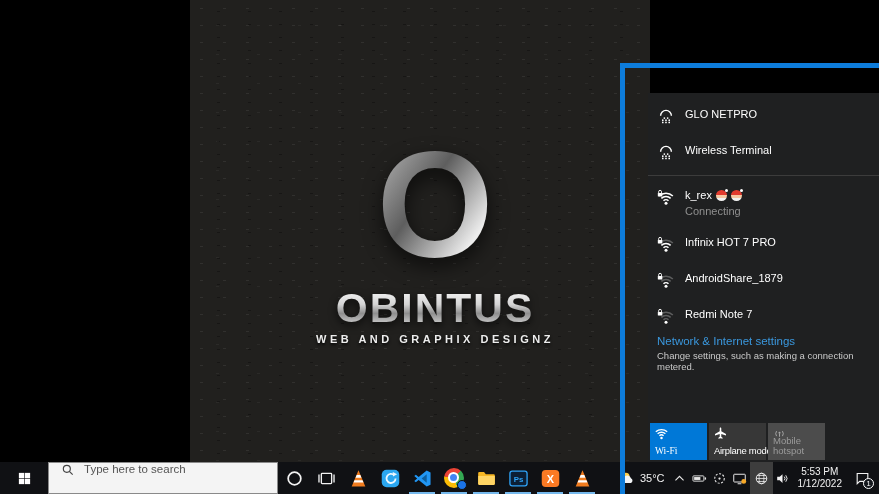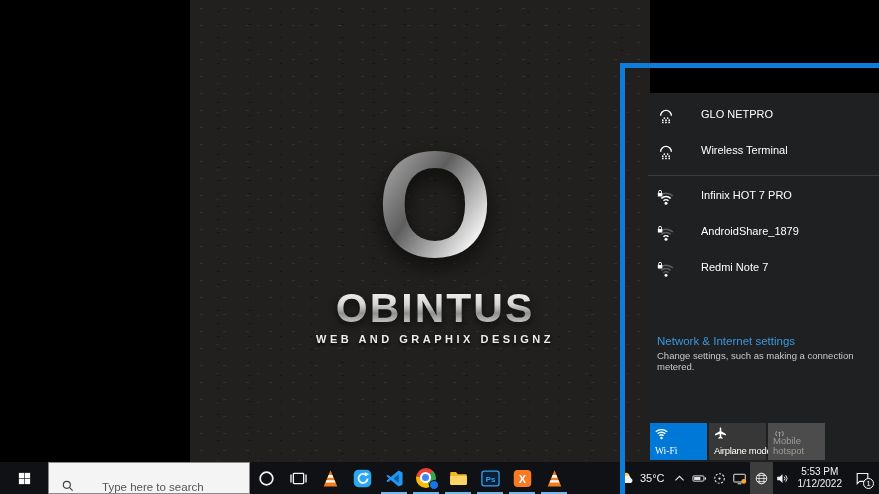--- a/index.html
+++ b/index.html
@@ -28,21 +28,21 @@
     text-shadow:0 2px 3px rgba(0,0,0,.8);}
 
   
   .snip-border{position:absolute;left:620px;top:63px;width:259px;height:431px;
     border-left:5px solid #0d7cdb;border-top:5px solid #0d7cdb;z-index:50;pointer-events:none;}
 
   
   .flyout{position:absolute;left:648px;top:93px;width:231px;height:369px;background:#1f2021;z-index:10;
     color:#fff;display:flex;flex-direction:column;}
   .net-list{padding-top:6px;}
-  .net-item{display:flex;gap:26px;padding:9px 10px 9px 9px;align-items:flex-start;}
+  .net-item{display:flex;gap:10px;padding:9px 10px 9px 9px;align-items:flex-start;}
   .net-icon{width:18px;height:18px;flex:none;}
   .net-icon svg{width:18px;height:18px;display:block;}
   .net-name{font-size:11px;color:#fff;line-height:13px;}
   .net-status{font-size:11px;color:#8f8f8f;margin-top:3px;line-height:13px;}
   .net-divider{height:1px;background:#3c3c3c;margin:4px 0;}
   .santa{display:inline-block;width:11px;height:11px;border-radius:50%;margin-left:4px;vertical-align:-2px;
     position:relative;background:linear-gradient(180deg,#e23b2e 0 42%,#f6c9a4 42% 72%,#f2f2f2 72% 100%);}
   .santa::after{content:"";position:absolute;top:-1px;right:-1px;width:3px;height:3px;border-radius:50%;background:#fff;}
   .flyout-bottom{margin-top:auto;padding:0 2px 2px;}
   .net-link{color:#3a97dd;font-size:11.5px;margin:0 0 3px 7px;cursor:pointer;}
@@ -57,22 +57,22 @@
   .qa-label{position:absolute;left:5px;bottom:3px;right:1px;text-align:left;font-size:9.5px;color:#fff;line-height:1.12;}
   .qa-btn[data-name="quick-action-airplane-mode"] .qa-label{white-space:nowrap;letter-spacing:-.3px;}
 
   
   .taskbar{position:absolute;left:0;bottom:0;width:879px;height:32px;background:#101114;display:flex;
     align-items:stretch;z-index:20;}
   .tb-icon{display:block;}
   .tb-icon svg{display:block;width:100%;height:100%;}
   .start{width:48px;display:flex;align-items:center;justify-content:center;}
   .start .tb-icon{width:15px;height:15px;}
-  .searchbox{width:202px;background:#f4f4f4;border:1px solid #8a8a8a;display:flex;align-items:flex-end;
-    gap:27px;padding-left:12px;cursor:text;}
+  .searchbox{width:230px;background:#f4f4f4;border:1px solid #8a8a8a;display:flex;align-items:flex-start;
+    gap:9px;padding-left:12px;cursor:text;}
   .s-icon{width:14px;height:14px;display:block;}
   .s-icon svg{width:14px;height:14px;display:block;}
   .s-text{font-size:11.5px;color:#555;}
   .tb-btn{width:32px;display:flex;align-items:center;justify-content:center;}
   .tb-btn .tb-icon{width:19px;height:19px;}
   .apps{display:flex;}
   .app-btn{position:relative;width:32px;display:flex;align-items:center;justify-content:center;}
   .app-btn .tb-icon{width:21px;height:21px;}
   .app-btn.running::after{content:"";position:absolute;left:3px;right:3px;bottom:0;height:2px;background:#76b9ed;}
   .chrome-wheel{position:relative;display:block;width:20px;height:20px;border-radius:50%;
@@ -139,20 +139,36 @@
               <circle cx="7.7" cy="19.2" r="1.15" fill="#fff"></circle>
               <circle cx="12" cy="19.2" r="1.15" fill="#fff"></circle>
               <circle cx="16.3" cy="19.2" r="1.15" fill="#fff"></circle>
             </svg>
           </span>
           <div>
             <div class="net-name" data-name="network-name">Wireless Terminal</div>
           </div>
         </div>
         <div class="net-divider" data-name="network-list-divider"></div>
+        <div class="net-item" data-name="network-item">
+          <span class="net-icon" data-name="wifi-secure-icon">
+            <svg viewBox="0 0 24 24" fill="none">
+              <circle cx="12" cy="19" r="2" fill="#ffffff"></circle>
+              <path d="M8.7 15.6 A4.7 4.7 0 0 1 15.3 15.6" stroke="#ffffff" stroke-width="2.1" opacity="1"></path>
+              <path d="M5.8 12.5 A9 9 0 0 1 18.2 12.5" stroke="#ffffff" stroke-width="2.1" opacity="1"></path>
+              <path d="M2.9 9.3 A13.2 13.2 0 0 1 21.1 9.3" stroke="#ffffff" stroke-width="2.1" opacity="1"></path>
+              <path d="M2.2 5.2 v-1.5 a1.9 1.9 0 0 1 3.8 0 v1.5" stroke="#ffffff" stroke-width="1.3"></path>
+              <rect x="1.1" y="5.2" width="6" height="4.8" rx="0.8" fill="#ffffff"></rect>
+            </svg>
+          </span>
+          <div>
+            <div class="net-name" data-name="network-name">k_rex<span class="santa" data-name="santa-emoji"></span><span class="santa" data-name="santa-emoji"></span></div>
+            <div class="net-status" data-name="network-status">Connecting</div>
+          </div>
+        </div>
         <div class="net-item" data-name="network-item">
           <span class="net-icon" data-name="wifi-secure-icon">
             <svg viewBox="0 0 24 24" fill="none">
               <circle cx="12" cy="19" r="2" fill="#ffffff"></circle>
               <path d="M8.7 15.6 A4.7 4.7 0 0 1 15.3 15.6" stroke="#ffffff" stroke-width="2.1" opacity="1"></path>
               <path d="M5.8 12.5 A9 9 0 0 1 18.2 12.5" stroke="#ffffff" stroke-width="2.1" opacity="1"></path>
               <path d="M2.9 9.3 A13.2 13.2 0 0 1 21.1 9.3" stroke="#ffffff" stroke-width="2.1" opacity="0.28"></path>
               <path d="M2.2 5.2 v-1.5 a1.9 1.9 0 0 1 3.8 0 v1.5" stroke="#ffffff" stroke-width="1.3"></path>
               <rect x="1.1" y="5.2" width="6" height="4.8" rx="0.8" fill="#ffffff"></rect>
             </svg>

